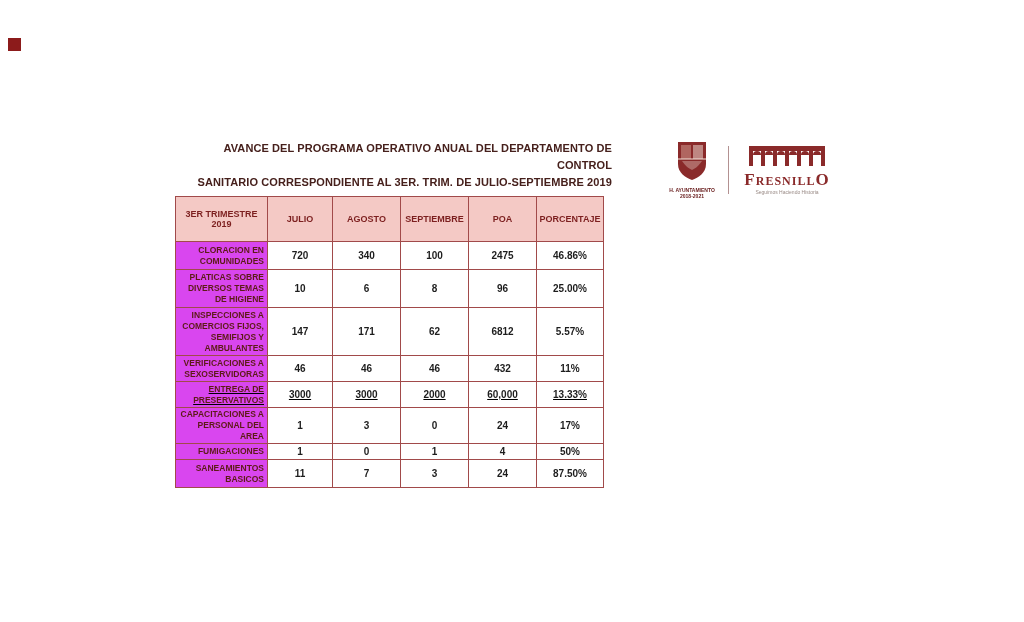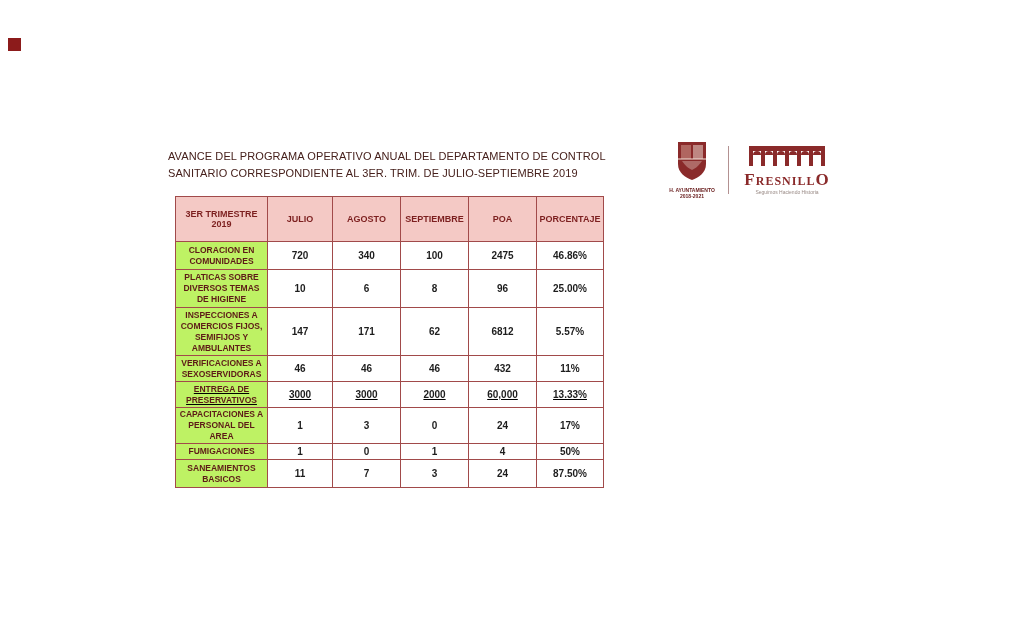--- a/index.html
+++ b/index.html
@@ -5,22 +5,22 @@
   * { margin:0; padding:0; box-sizing:border-box; }
   html,body { width:1024px; height:622px; background:#ffffff; overflow:hidden; }
   body { font-family:"Liberation Sans", sans-serif; position:relative; }
 
   .corner-mark {
     position:absolute; left:8px; top:38px; width:13px; height:13px;
     background:#8c1b1b;
   }
 
   .page-title {
-    position:absolute; left:168px; top:148px; width:444px;
-    text-align:left; font-size:11px; font-weight:normal;
+    position:absolute; left:168px; top:140px; width:444px;
+    text-align:right; font-size:11px; font-weight:bold;
     color:#46201c; line-height:17px; letter-spacing:0.1px;
   }
 
   .logo { position:absolute; left:666px; top:141px; display:flex; align-items:center; gap:10px; }
   .crest { display:flex; flex-direction:column; align-items:center; width:52px; }
   .crest-caption { font-size:5px; color:#6b2020; text-align:center; line-height:6px; margin-top:2px; font-weight:bold; }
   .logo-divider { width:1px; height:48px; background:#b39191; }
   .brand { display:flex; flex-direction:column; align-items:center; width:96px; }
   .brand-name {
     font-family:"Liberation Serif", serif; font-size:17px; letter-spacing:1px;
@@ -31,22 +31,22 @@
   table.report {
     position:absolute; left:175px; top:196px;
     border-collapse:collapse; table-layout:fixed; width:428px;
   }
   table.report th, table.report td { border:1px solid #a14a4a; }
   table.report thead th {
     background:#f4c9c5; color:#7c1f1f; font-size:9px; font-weight:bold;
     text-align:center; height:28px; padding:12px 2px;
   }
   table.report th.rowlabel {
-    background:#bef264; color:#5d1b17; font-size:8.5px; font-weight:bold;
-    text-align:center; padding:1px 3px; line-height:11px; vertical-align:middle;
+    background:#d946ef; color:#5d1b17; font-size:8.5px; font-weight:bold;
+    text-align:right; padding:1px 3px; line-height:11px; vertical-align:middle;
   }
   table.report td {
     background:#ffffff; font-size:10px; font-weight:bold; color:#1d1d1d;
     text-align:center; padding:0 5px; vertical-align:middle;
   }
 </style>
 </head>
 <body>
 
 <div class="corner-mark"></div>

